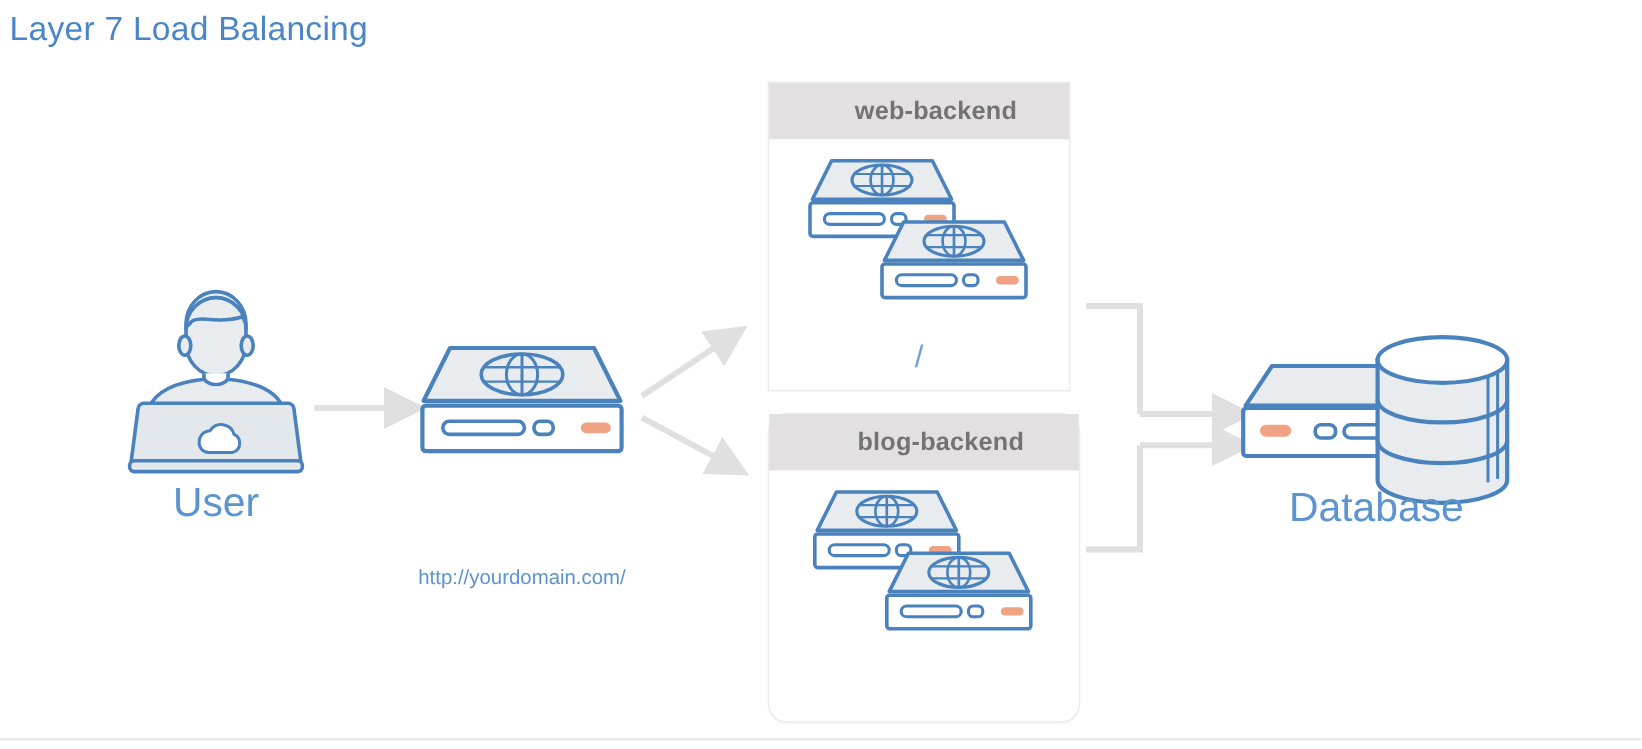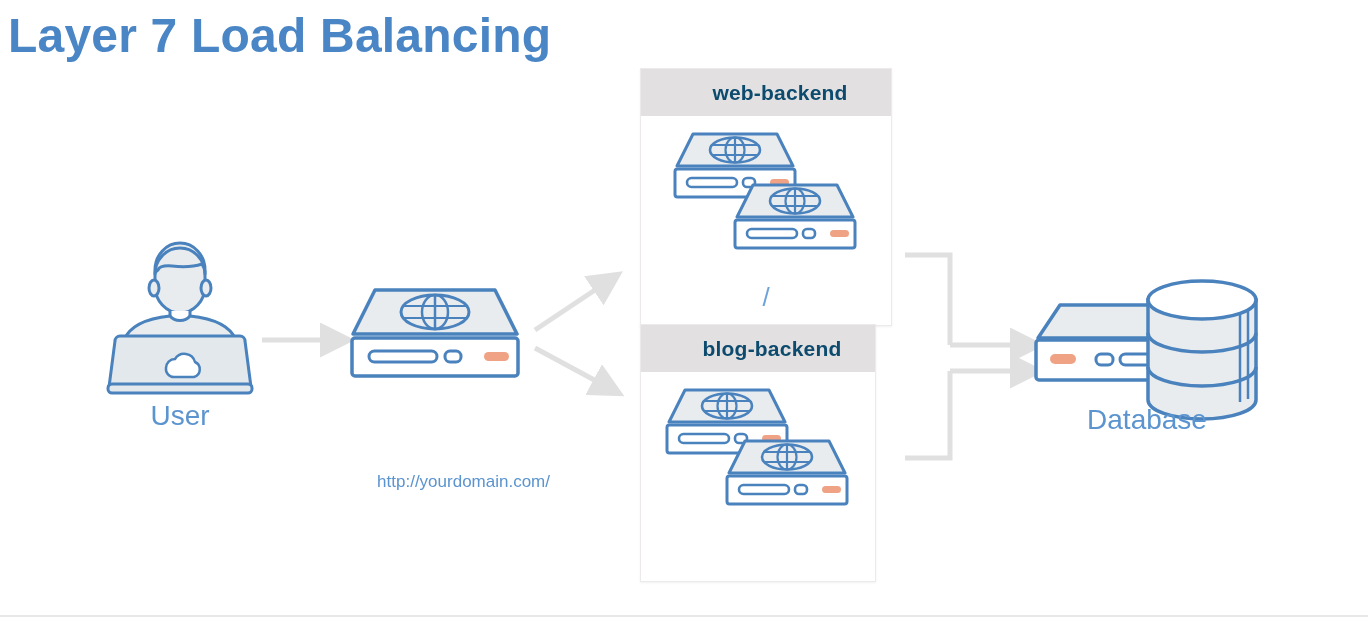--- a/index.html
+++ b/index.html
@@ -18,56 +18,56 @@
     width: 1368px;
     height: 624px;
     background: #ffffff;
   }
   .abs { position: absolute; }
 
   
   #page-title {
     left: 8px;
     top: 8px;
-    font-size: 48px;
-    font-weight: 700;
+    font-size: 28px;
+    font-weight: 400;
     color: #4a86c5;
     letter-spacing: 0.2px;
     white-space: nowrap;
   }
 
   
   .node-label {
-    font-size: 28px;
+    font-size: 34px;
     color: #5b94cf;
     text-align: center;
     white-space: nowrap;
     font-weight: 400;
   }
   .sub-label {
     font-size: 17px;
     color: #5b94cf;
-    text-align: right;
+    text-align: center;
     white-space: nowrap;
   }
 
   
   .group-box {
     background: #ffffff;
     border: 1px solid #eceaea;
     box-sizing: border-box;
     box-shadow: 0 1px 2px rgba(0,0,0,0.06);
   }
   .group-header {
     height: 47px;
     background: #e2e0e0;
     display: flex;
     align-items: center;
     justify-content: center;
-    color: #0c4a6e;
+    color: #737373;
     font-size: 21px;
     font-weight: bold;
     letter-spacing: 0.2px;
     padding-left: 28px;
   }
   .group-body {
     position: relative;
     height: calc(100% - 47px);
   }
   .group-path {
@@ -213,21 +213,21 @@
             <rect x="76" y="99" width="50" height="9" rx="4.5" fill="#ffffff" stroke="#4a82bd" stroke-width="2.6"></rect>
             <rect x="132" y="99" width="12" height="9" rx="4" fill="#ffffff" stroke="#4a82bd" stroke-width="2.6"></rect>
             <rect x="159" y="100" width="19" height="7" rx="3.5" fill="#f0a285"></rect>
           </g>
         </svg>
       </div>
       <div class="group-path">/</div>
     </div>
   </div>
 
-  <div class="abs group-box" style="left:640px; top:324px; width:236px; height:258px;">
+  <div class="abs group-box" style="left:640px; top:344px; width:260px; height:258px;border-radius:16px;">
     <div class="group-header">blog-backend</div>
     <div class="group-body">
       <div class="stack-wrap">
         <svg width="190" height="135" viewBox="0 0 190 135">
           <g>
             <path d="M22,4 h84 l16,32 h-116 z" fill="#e8ecef" stroke="#4a82bd" stroke-width="3" stroke-linejoin="round"></path>
             <ellipse cx="64" cy="20" rx="25" ry="12.5" fill="none" stroke="#4a82bd" stroke-width="2.6"></ellipse>
             <ellipse cx="64" cy="20" rx="9.5" ry="12.5" fill="none" stroke="#4a82bd" stroke-width="2.2"></ellipse>
             <line x1="64" y1="7.5" x2="64" y2="32.5" stroke="#4a82bd" stroke-width="2.2"></line>
             <line x1="41" y1="15" x2="87" y2="15" stroke="#4a82bd" stroke-width="1.8"></line>

